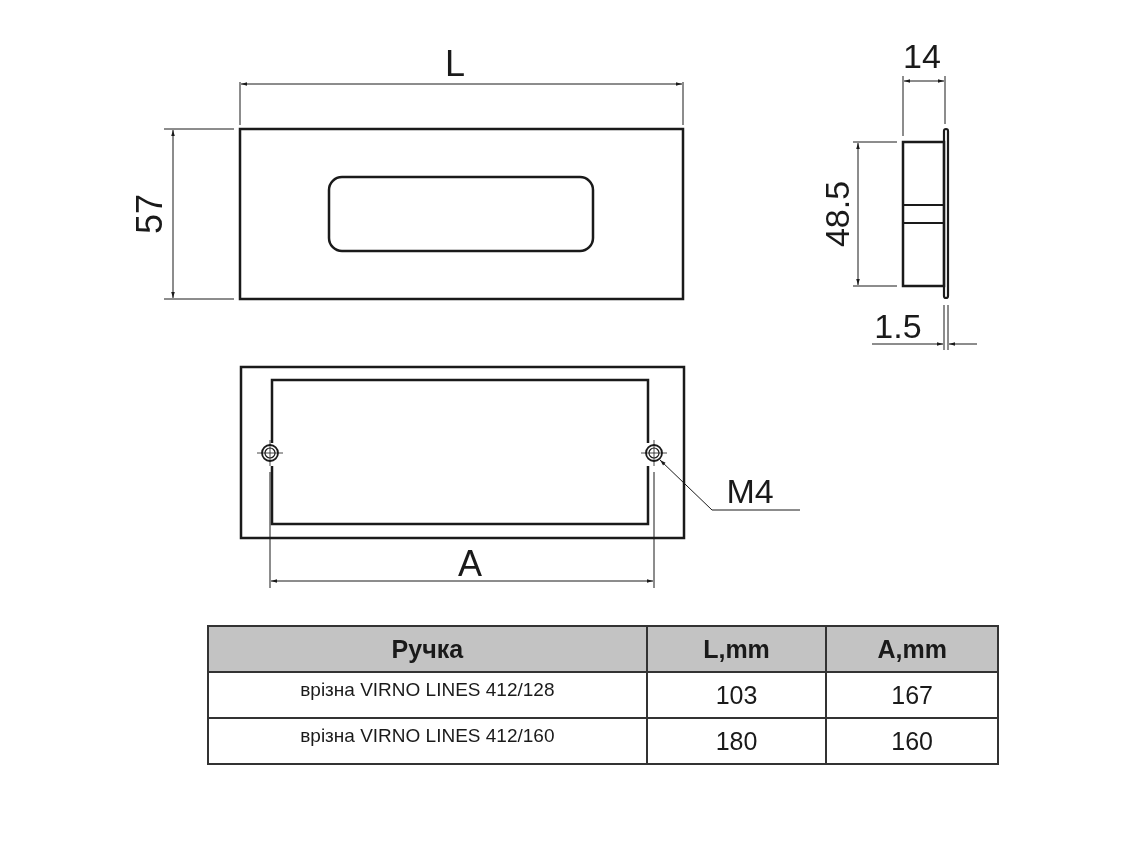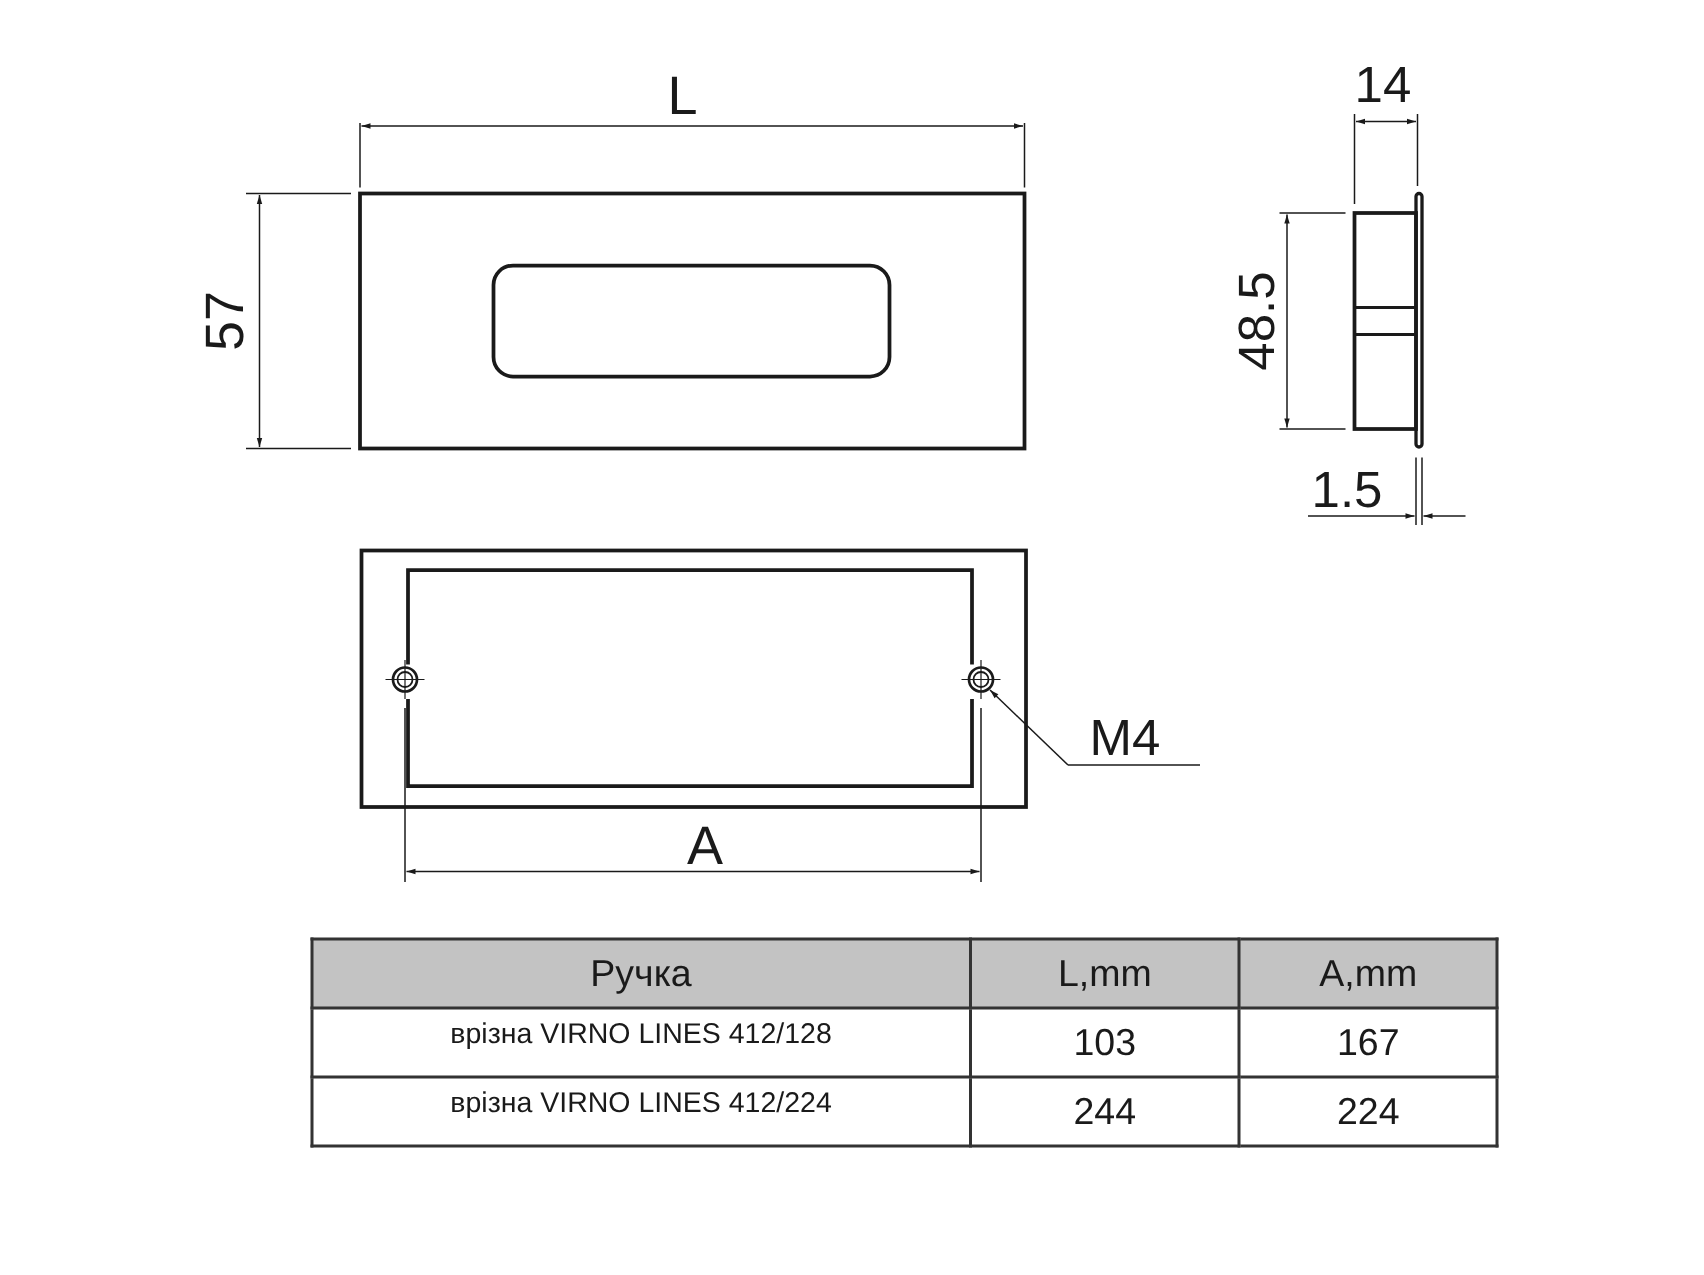--- a/index.html
+++ b/index.html
@@ -1,21 +1,21 @@
 <!DOCTYPE html>
 <html><head>
 <meta charset="utf-8">
 <style>
   html, body { margin:0; padding:0; background:#ffffff; }
   body { width:1136px; height:850px; position:relative; overflow:hidden; font-family:"Liberation Sans", sans-serif; color:#1a1a1a; }
   svg.drawing { position:absolute; left:0; top:0; }
   .dimtxt { font-family:"Liberation Sans", sans-serif; fill:#1a1a1a; }
   table.spec { position:absolute; left:207px; top:625px; width:792px; border-collapse:collapse; }
   table.spec th, table.spec td { border:2px solid #333; text-align:center; padding:0; }
-  table.spec th { background:#c3c3c3; font-weight:normal; font-size:25px; height:44px; }
+  table.spec th { background:#c3c3c3; font-weight:bold; font-size:25px; height:44px; }
   table.spec td { height:44px; font-size:25px; vertical-align:middle; }
   table.spec td.name { font-size:19px; vertical-align:top; padding-top:6px; height:38px; }
   col.c1 { width:440px; } col.c2 { width:180px; } col.c3 { width:172px; }
 </style>
 </head>
 <body>
 
 <svg class="drawing" width="1136" height="620" viewBox="0 0 1136 620">
   <defs>
     <marker id="arr" viewBox="0 0 10 10" refX="10" refY="5" markerWidth="10" markerHeight="6" orient="auto-start-reverse" markerUnits="userSpaceOnUse">
@@ -99,18 +99,18 @@
       <th>A,mm</th>
     </tr>
   </thead>
   <tbody>
     <tr>
       <td class="name">врізна VIRNO LINES 412/128</td>
       <td>103</td>
       <td>167</td>
     </tr>
     <tr>
-      <td class="name">врізна VIRNO LINES 412/224</td>
-      <td>244</td>
-      <td>224</td>
+      <td class="name">врізна VIRNO LINES 412/160</td>
+      <td>180</td>
+      <td>160</td>
     </tr>
   </tbody>
 </table>
 
 </body></html>

